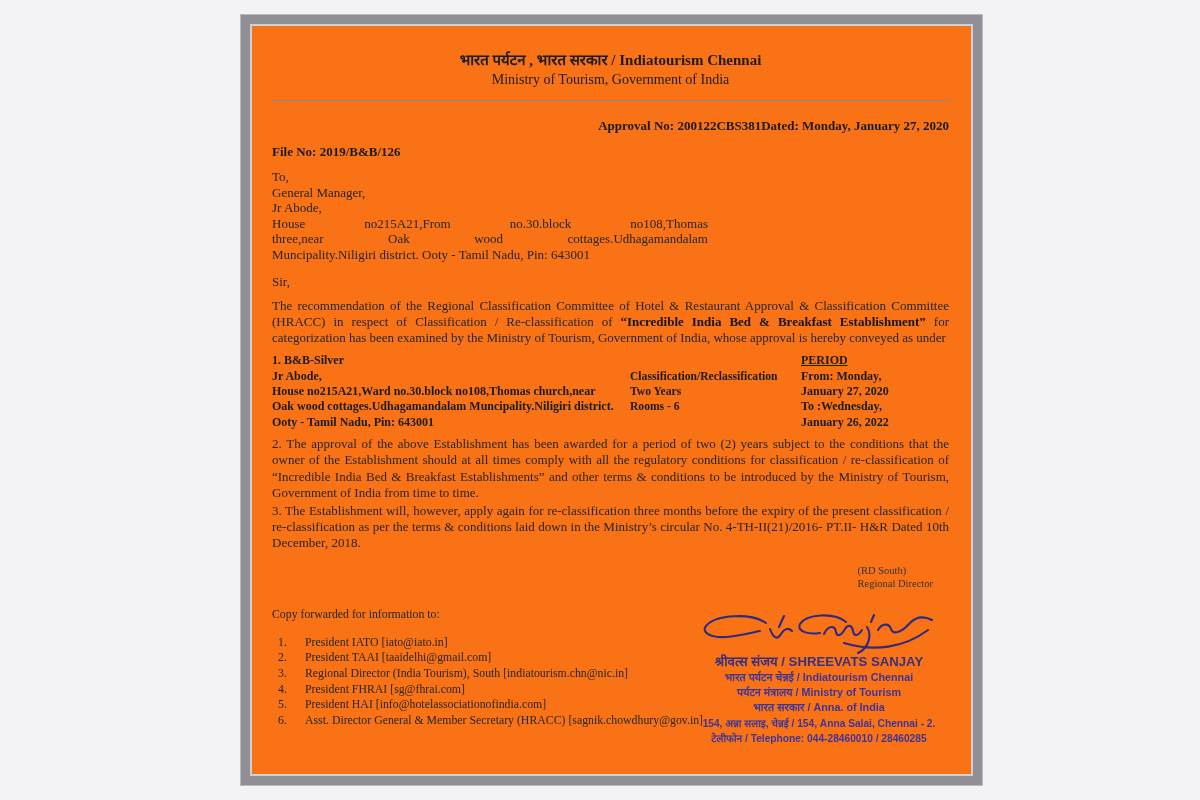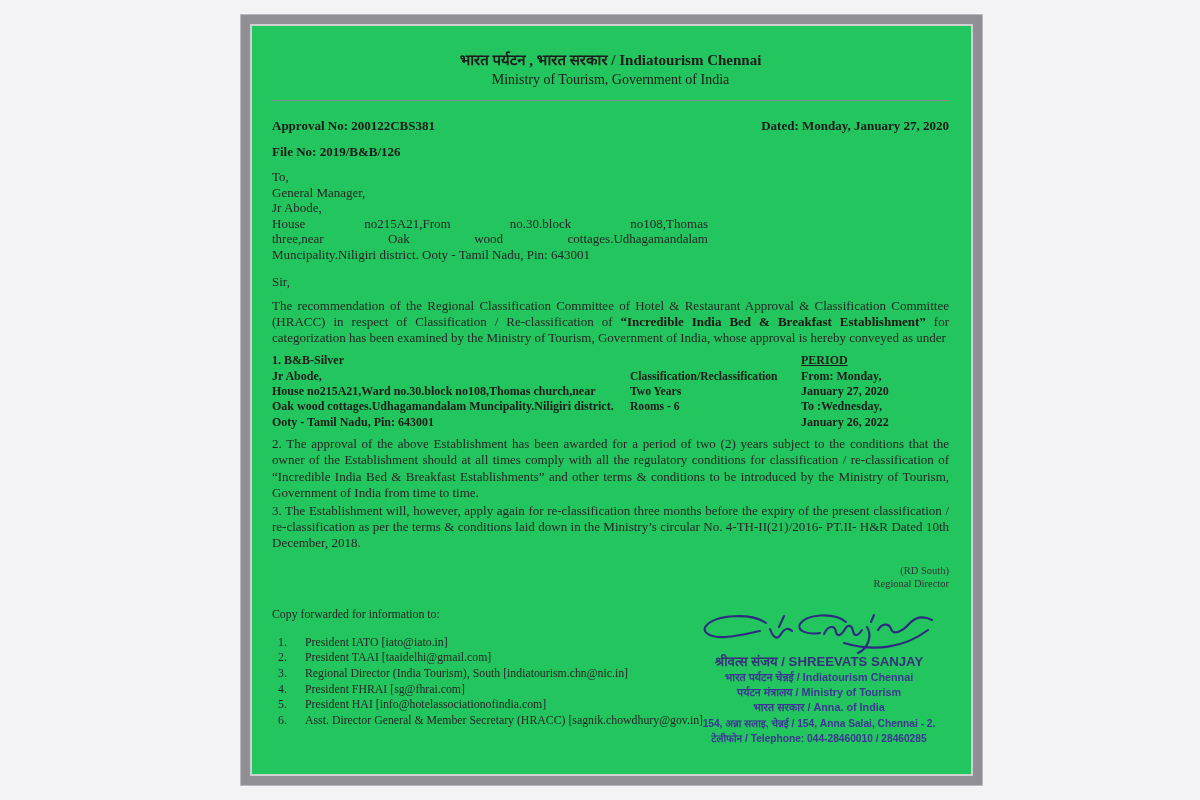--- a/index.html
+++ b/index.html
@@ -13,53 +13,53 @@
   .doc-frame {
     position:absolute; left:240px; top:14px;
     width:743px; height:772px;
     background:#8f8f95;
     padding:10px;
     box-shadow:0 0 0 1px #b9b9bf inset;
   }
   .paper {
     position:relative;
     width:100%; height:100%;
-    background:#22c55e;
+    background:#f97316;
     box-shadow:0 0 0 2px #cfcfd4 inset;
     padding:14px 24px 0 22px;
     color:#262626;
     font-size:13px;
   }
   .letter-header { text-align:center; margin-top:12px; }
   .letter-header .h1 { font-weight:bold; font-size:15px; line-height:20px; color:#1c1c1c; }
   .letter-header .h2 { font-weight:normal; font-size:14px; line-height:19px; color:#1c1c1c; }
   .header-rule { border:none; border-top:1.4px solid #8a8a8a; margin-top:11px; }
 
-  .meta-row { display:flex; justify-content:space-between; margin-top:17px; }
+  .meta-row { display:flex; justify-content:flex-end; margin-top:17px; }
   .meta-row .bold, .file-no { font-weight:bold; font-size:13px; color:#1b1b1b; }
   .file-no { margin-top:10px; }
 
   .address-block { margin-top:9px; line-height:15.6px; }
   .address-justify { width:436px; text-align:justify; text-align-last:justify; }
   .address-last { width:470px; }
 
   .salutation { margin-top:11px; }
 
   .para { margin-top:8px; text-align:justify; line-height:16.2px; }
   .para b { color:#151515; }
 
   .class-table { display:flex; margin-top:7px; font-weight:bold; font-size:12px; line-height:15.4px; color:#1b1b1b; }
   .class-table .c1 { width:352px; }
   .class-table .c2 { width:171px; margin-left:6px; padding-top:15.4px; white-space:nowrap; font-size:11.6px; }
   .class-table .c3 { width:147px; }
   .period-hdr { text-decoration:underline; }
 
   .rd-block {
-    position:absolute; right:24px; top:540px;
-    text-align:right; font-size:10.5px; line-height:13px; color:#333;
+    position:absolute; right:40px; top:540px;
+    text-align:left; font-size:10.5px; line-height:13px; color:#333;
   }
 
   .copy-section { margin-top:55px; font-size:11.8px; }
   .copy-list { margin-top:13px; }
   .cfi-row { display:flex; line-height:15.7px; }
   .cfi-num { width:33px; padding-left:6px; }
 
   .stamp-block {
     position:absolute; right:4px; top:586px;
     width:300px; text-align:center;

